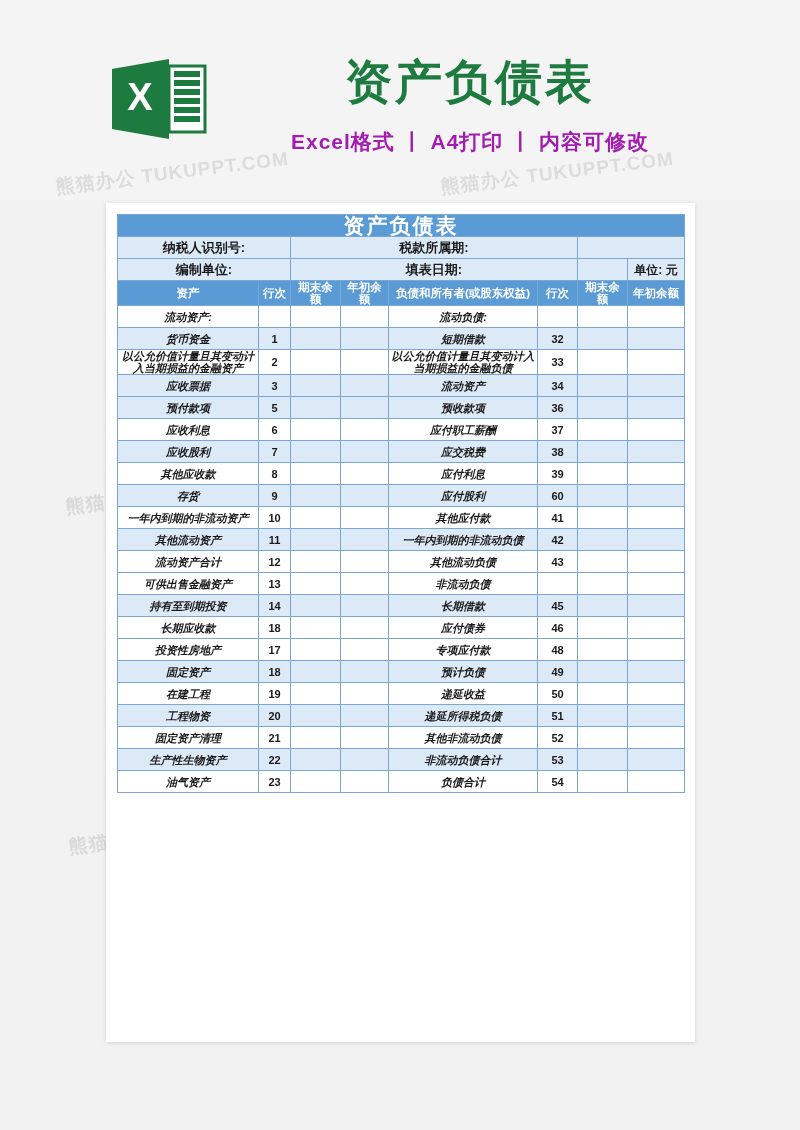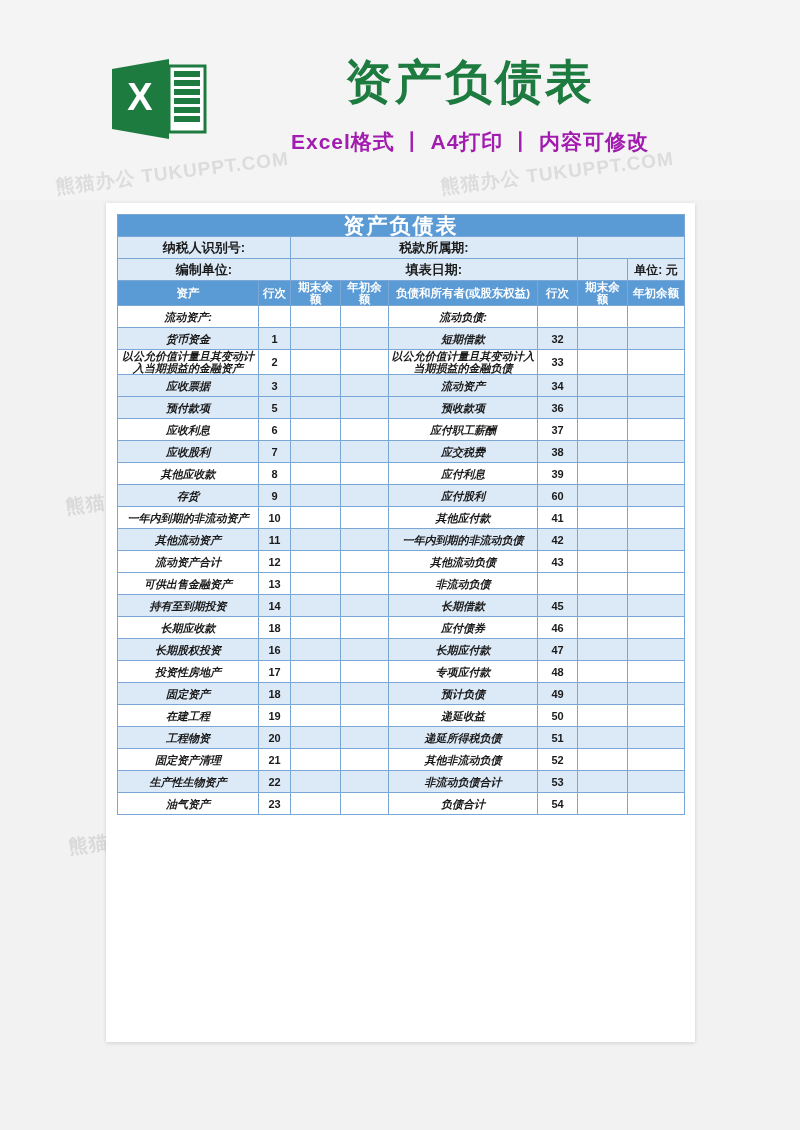--- a/index.html
+++ b/index.html
@@ -332,30 +332,20 @@
         <tr class="plain">
           <td class="itm">长期应收款</td>
           <td class="num">18</td>
           <td class="val"></td>
           <td class="val"></td>
           <td class="itm">应付债券</td>
           <td class="num">46</td>
           <td class="val"></td>
           <td class="val"></td>
         </tr>
-        <tr class="alt">
-          <td class="itm">长期股权投资</td>
-          <td class="num">16</td>
-          <td class="val"></td>
-          <td class="val"></td>
-          <td class="itm">长期应付款</td>
-          <td class="num">47</td>
-          <td class="val"></td>
-          <td class="val"></td>
-        </tr>
         <tr class="plain">
           <td class="itm">投资性房地产</td>
           <td class="num">17</td>
           <td class="val"></td>
           <td class="val"></td>
           <td class="itm">专项应付款</td>
           <td class="num">48</td>
           <td class="val"></td>
           <td class="val"></td>
         </tr>

